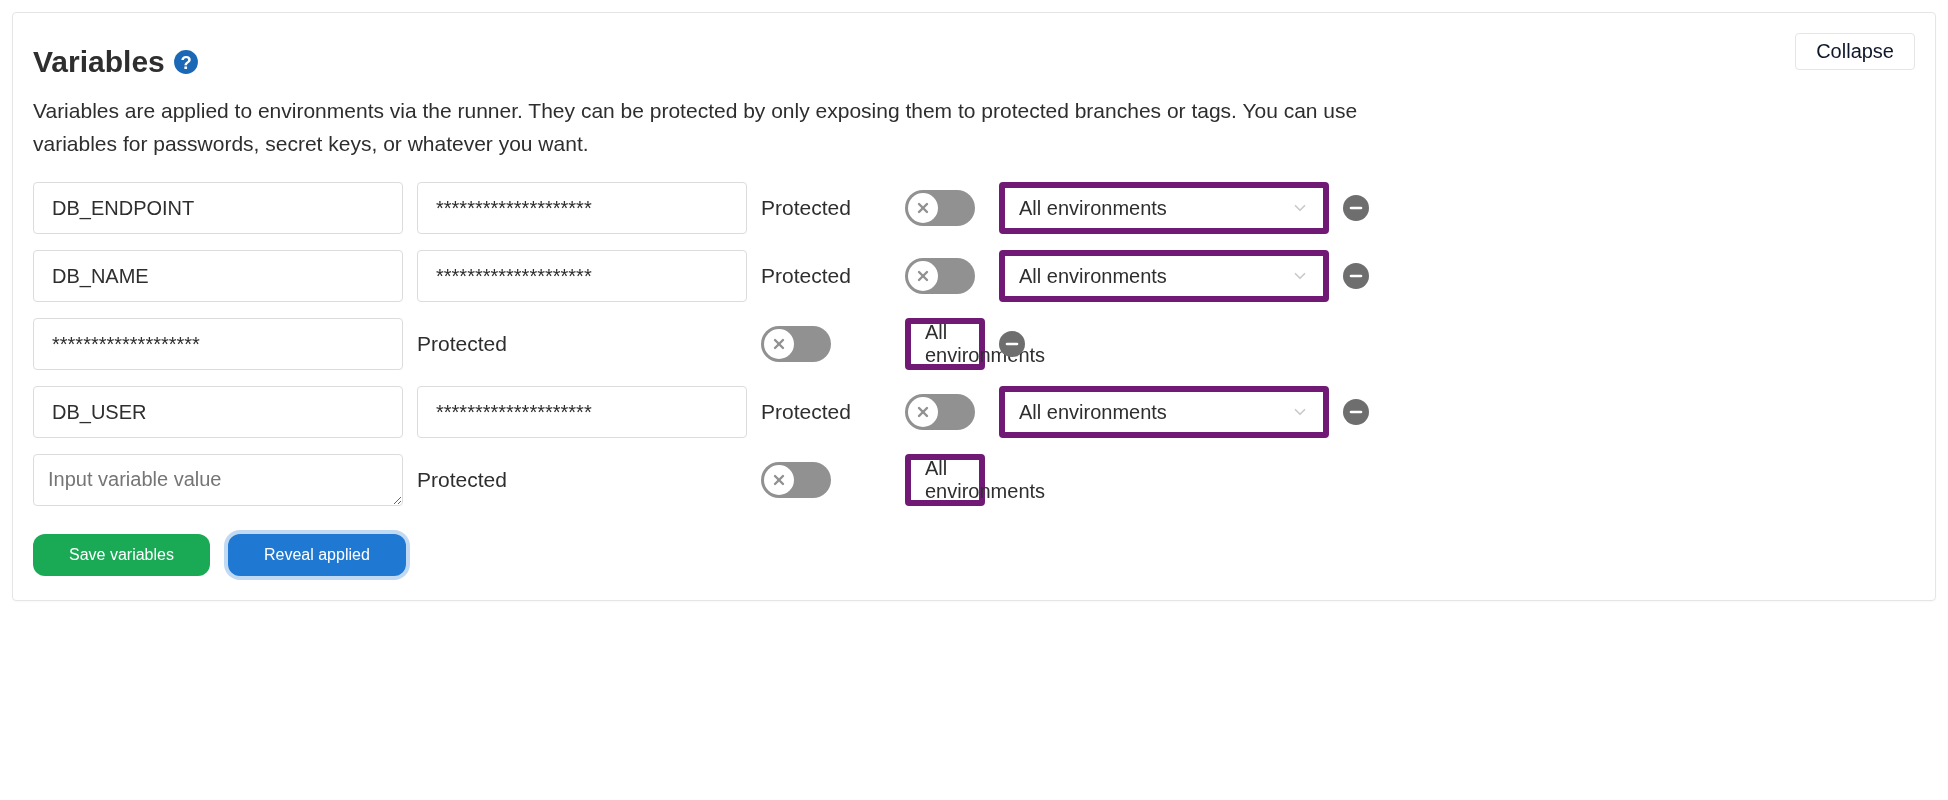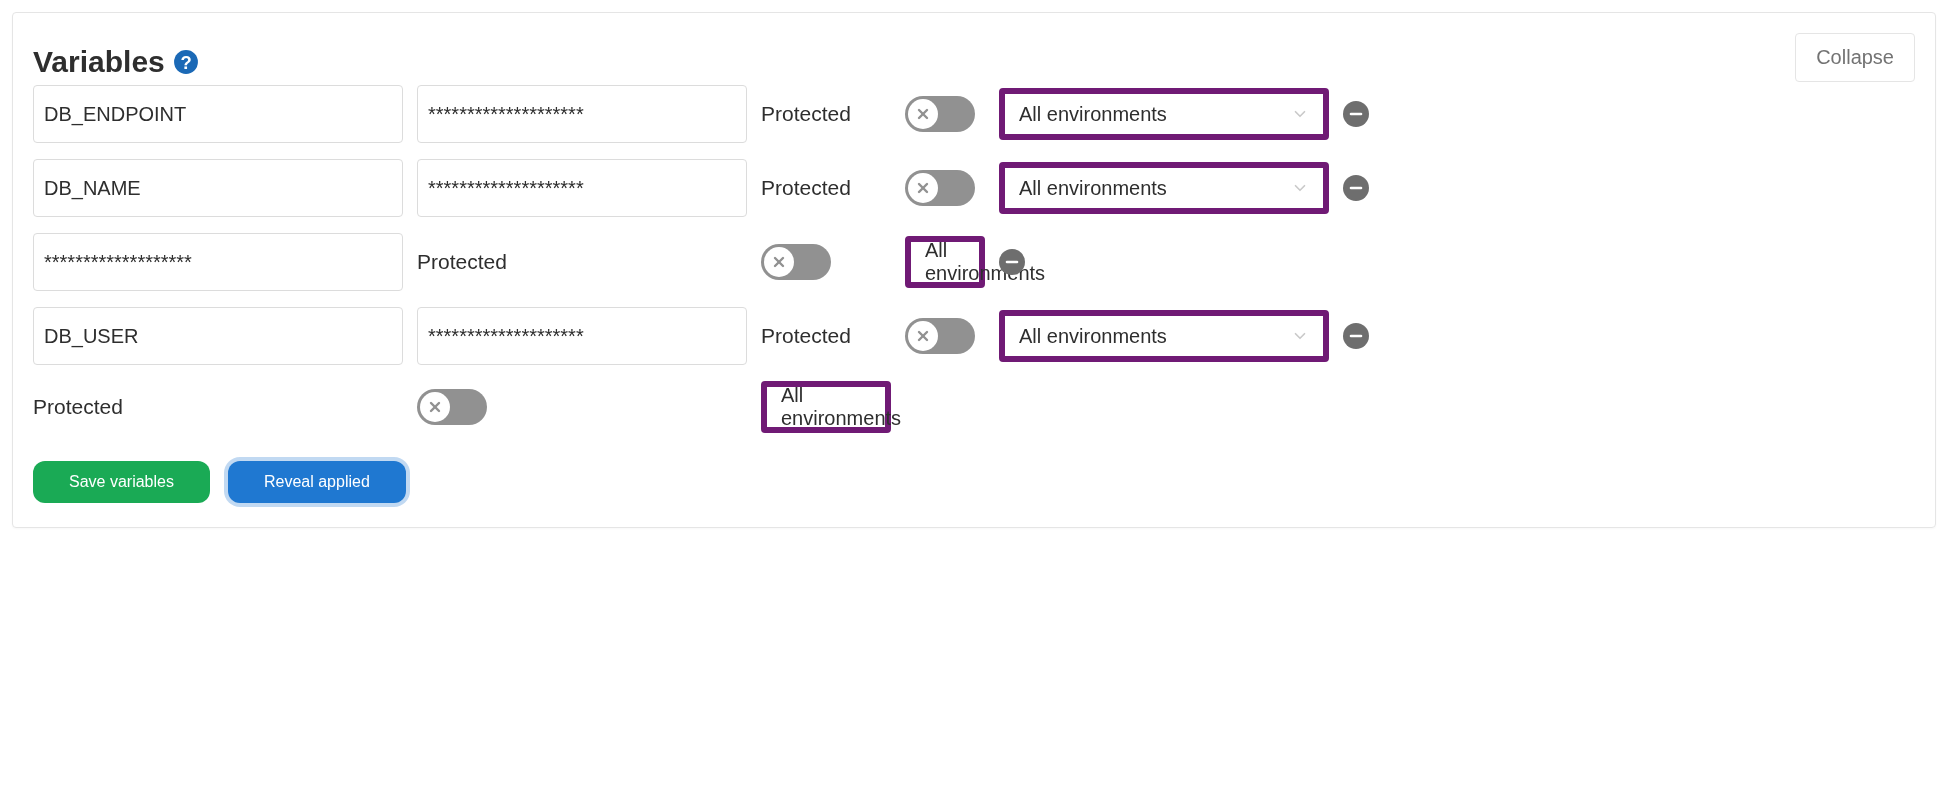--- a/index.html
+++ b/index.html
@@ -32,49 +32,49 @@
   }
   .help-icon {
     width: 26px; height: 26px;
     display:inline-flex; align-items:center; justify-content:center;
   }
   .help-icon svg { width:26px; height:26px; }
   .collapse-btn {
     background:#fff;
     border:1px solid #e5e5e5;
     border-radius:4px;
-    padding:12px 20px;
+    padding:6px 20px;
     font-size:20px;
-    color:#737373;
+    color:#0f172a;
     cursor:pointer;
     margin-left:36px;
   }
   .desc {
     font-size: 21px;
     color: #2e2e2e;
     line-height: 1.55;
     margin: 10px 0 22px 0;
     max-width: 1400px;
   }
   .rows { display:flex; flex-direction:column; gap:16px; }
   .row {
     display:grid;
     grid-template-columns: 370px 330px 130px 80px 330px 40px;
     align-items:center;
     gap:14px;
   }
   .txt-input {
     width:100%;
-    height:58px;
+    height:52px;
     border:1px solid #dcdcdc;
     border-radius:4px;
     background:#fff;
     font-size:20px;
     color:#2e2e2e;
-    padding:0 10px;
+    padding:0 18px;
     outline:none;
   }
   .txt-input::placeholder { color:#868686; }
   .txt-area {
     width:100%;
     height:52px;
     border:1px solid #dcdcdc;
     border-radius:4px;
     background:#fff;
     font-size:20px;
@@ -158,20 +158,21 @@
       <span class="help-icon">
         <svg viewBox="0 0 24 24" fill="#1b69b6">
             <circle cx="12" cy="12" r="11"></circle>
             <text x="12" y="18" text-anchor="middle" font-size="17" font-weight="700" fill="#fff">?</text>
           </svg>
       </span>
     </h2>
     <button class="collapse-btn">Collapse</button>
   </div>
 
+  <p class="desc">Variables are applied to environments via the runner. They can be protected by only exposing them to protected branches or tags. You can use variables for passwords, secret keys, or whatever you want.</p>
 
   <div class="rows">
 
     <div class="row">
       <input class="txt-input" value="DB_ENDPOINT" style="">
       <input class="txt-input" value="********************" style="">
       <span class="protected-label">Protected</span>
       <div class="toggle">
         <div class="knob">
           <svg viewBox="0 0 14 14">
@@ -269,20 +270,21 @@
         </span>
       </div>
       <div class="remove-btn">
         <svg viewBox="0 0 14 14">
             <line x1="2" y1="7" x2="12" y2="7" stroke="#fff" stroke-width="2.6" stroke-linecap="round"></line>
           </svg>
       </div>
     </div>
 
     <div class="row">
+      <textarea class="txt-area" placeholder="Input variable value" style=""></textarea>
       <span class="protected-label">Protected</span>
       <div class="toggle">
         <div class="knob">
           <svg viewBox="0 0 14 14">
               <line x1="3" y1="3" x2="11" y2="11" stroke="#919191" stroke-width="2.4" stroke-linecap="round"></line>
               <line x1="11" y1="3" x2="3" y2="11" stroke="#919191" stroke-width="2.4" stroke-linecap="round"></line>
             </svg>
         </div>
       </div>
       <div class="env-select">

